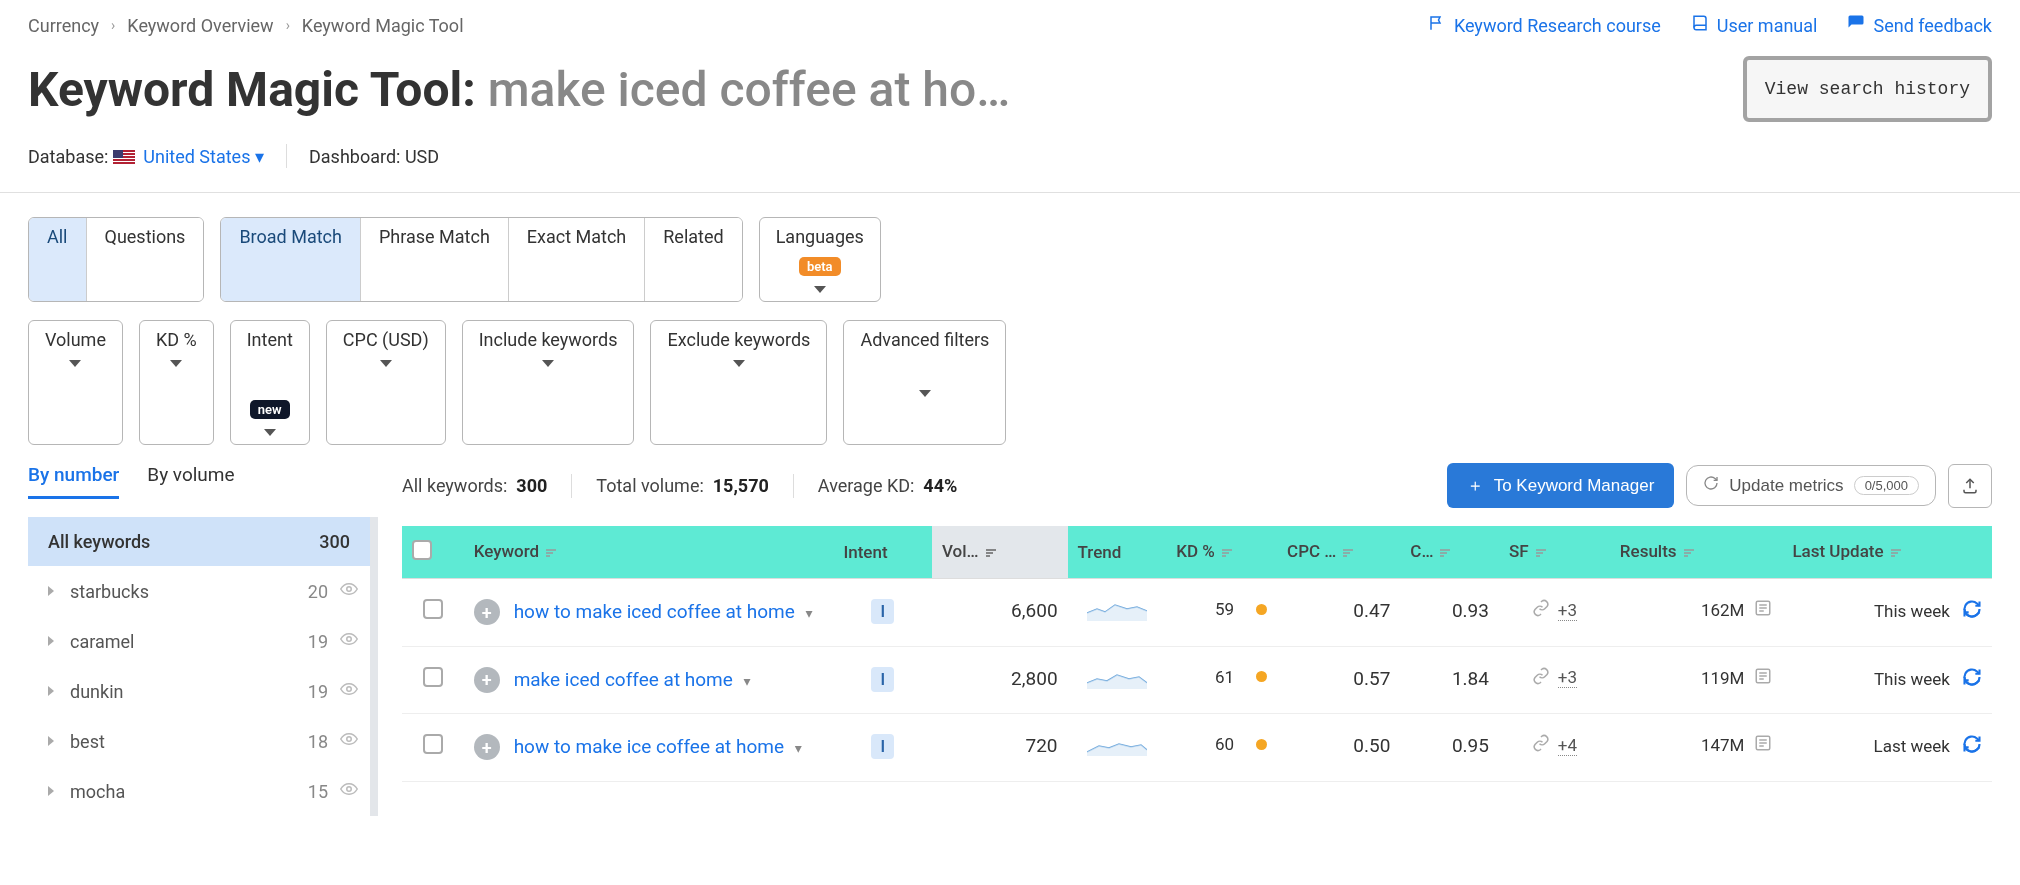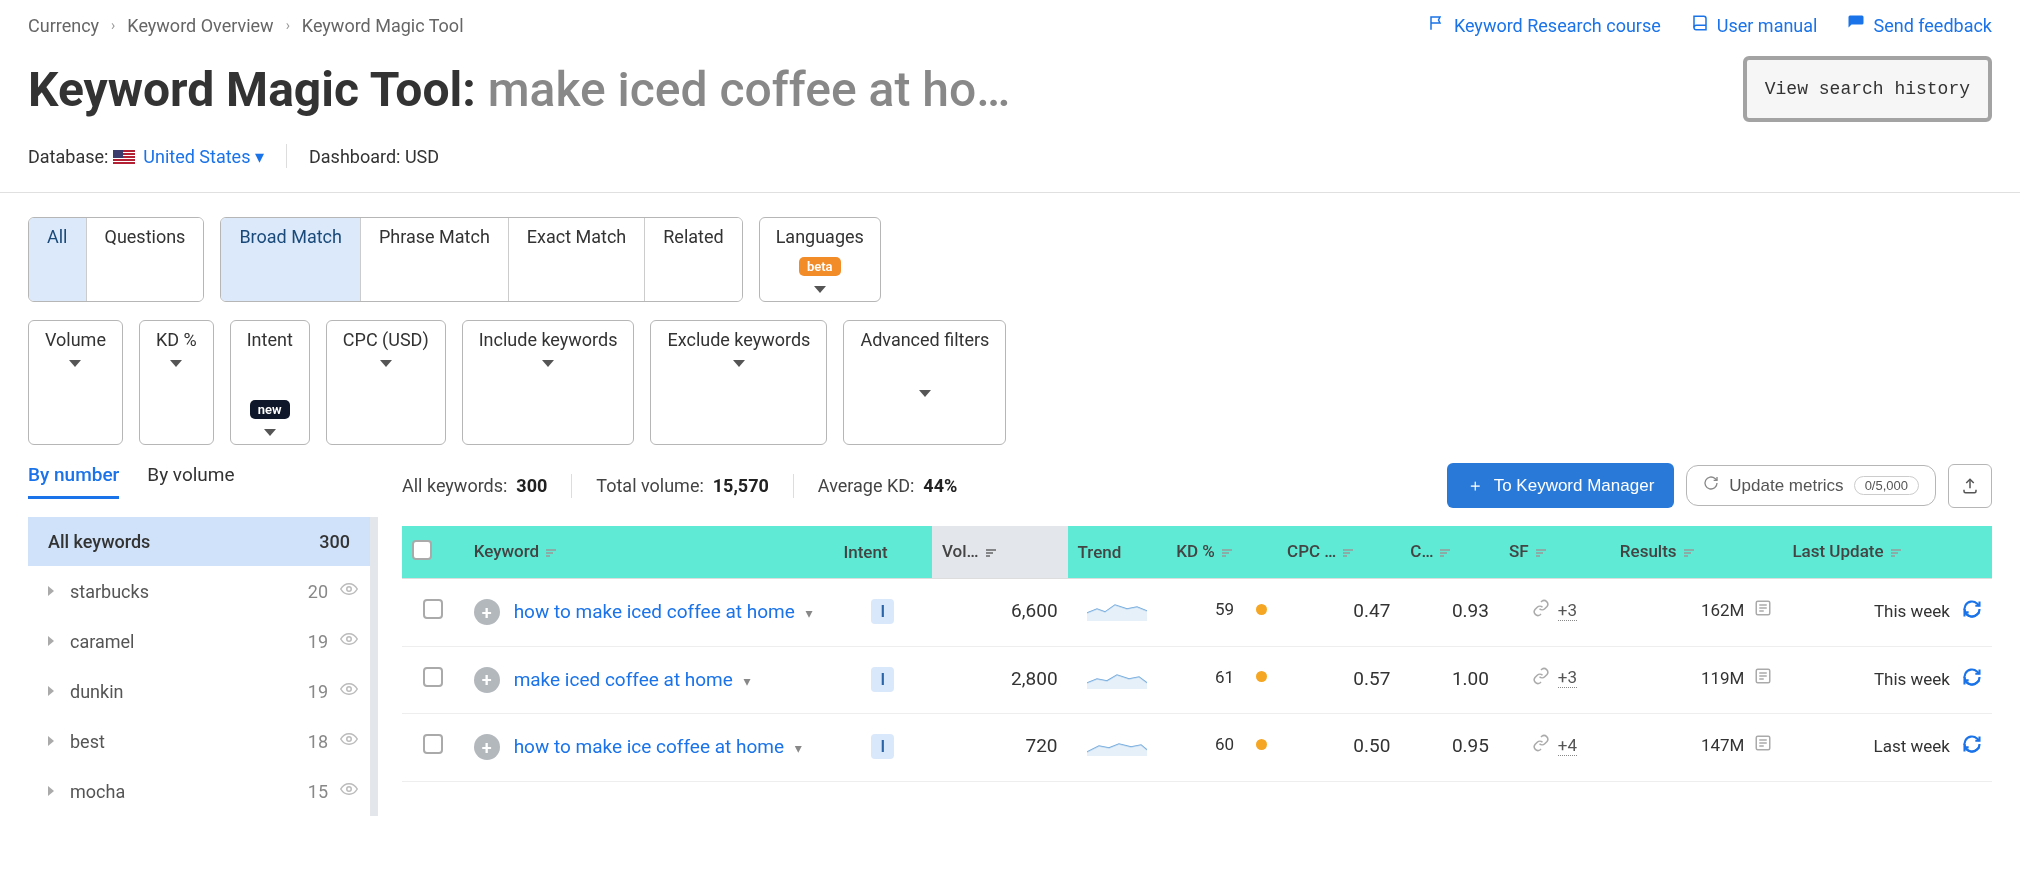--- a/index.html
+++ b/index.html
@@ -771,21 +771,21 @@
                 <path d="M0 16 L10 12 L20 14 L30 8 L42 12 L52 10 L60 16 L60 22 L0 22 Z" fill="#dce9f7" opacity="0.7"></path>
               </svg>
     </td>
     <td class="col-kd">
               <div class="kd">
                 <span>61</span>
                 <span class="kd-dot"></span>
               </div>
             </td>
     <td class="col-cpc num">0.57</td>
-    <td class="col-com num">1.00</td>
+    <td class="col-com num">1.84</td>
     <td class="col-sf">
       <div class="sf-cell">
         <span class="link-ico">
           <svg width="18" height="18" viewBox="0 0 24 24" fill="none" stroke="#aaa" stroke-width="2">
                     <path d="M10 13a5 5 0 0 0 7 0l3-3a5 5 0 0 0-7-7l-1 1"></path>
                     <path d="M14 11a5 5 0 0 0-7 0l-3 3a5 5 0 0 0 7 7l1-1"></path>
                   </svg>
         </span>
         <span class="sf-more">+3</span>
       </div>

